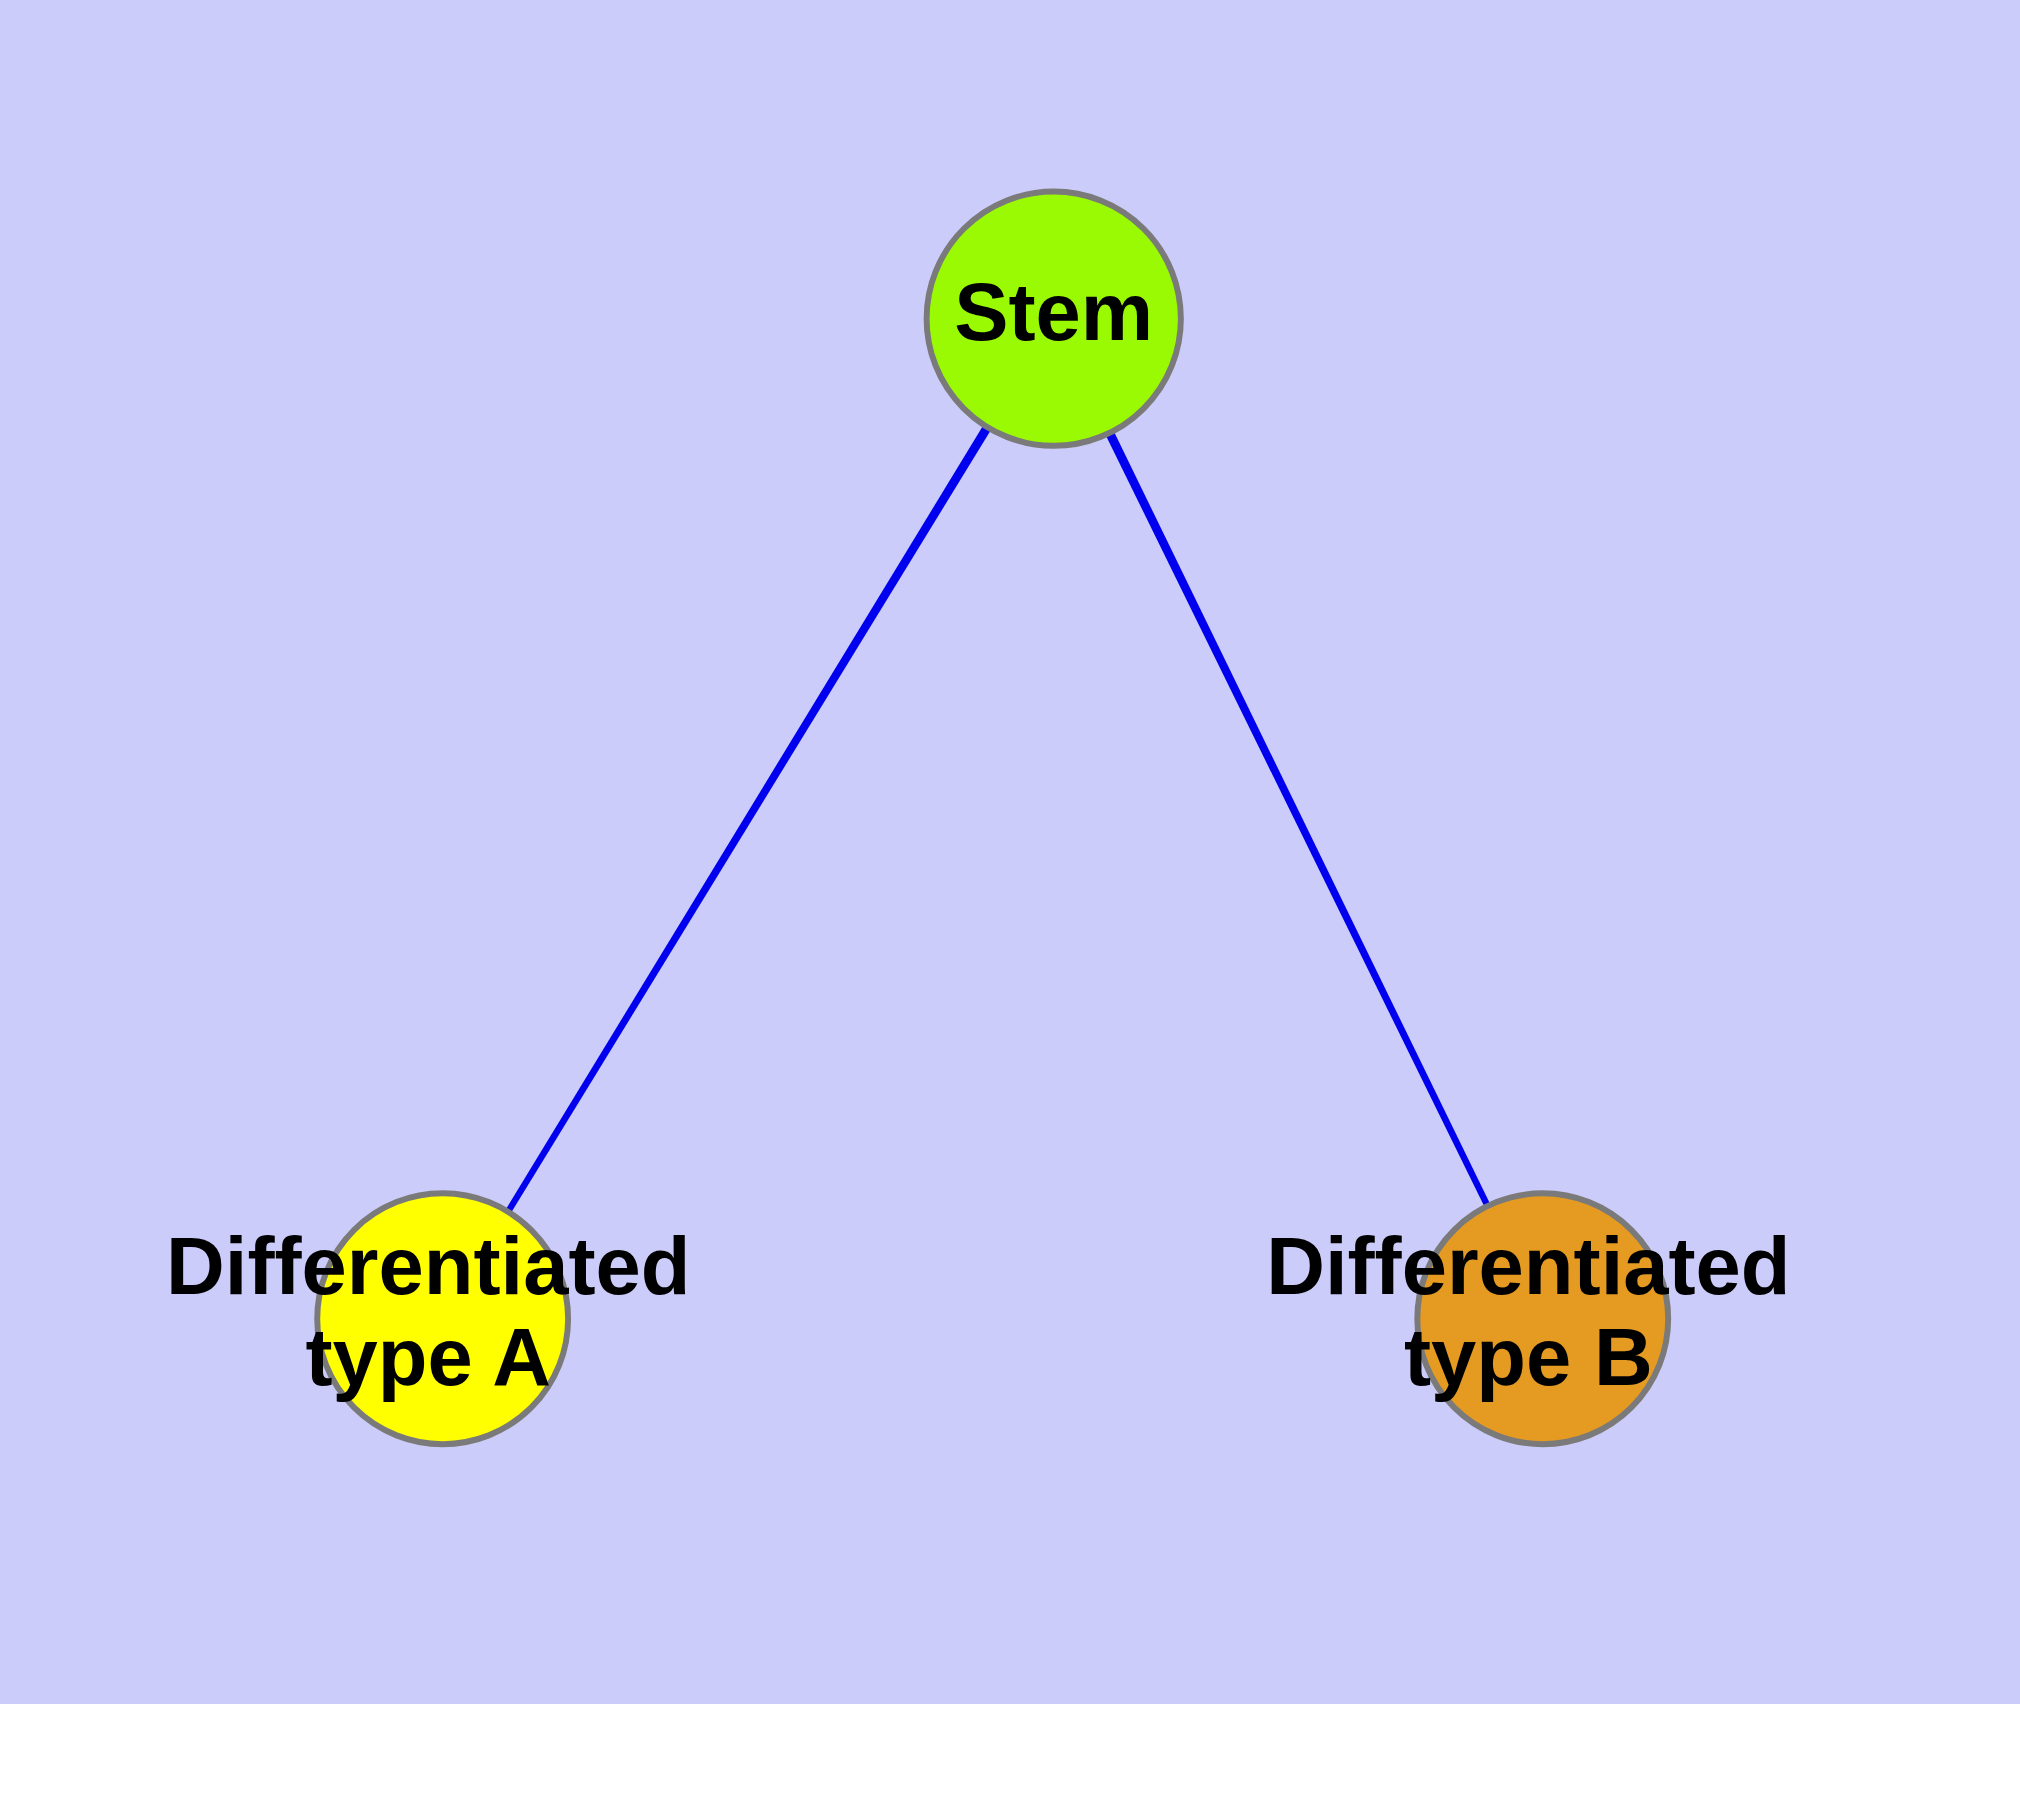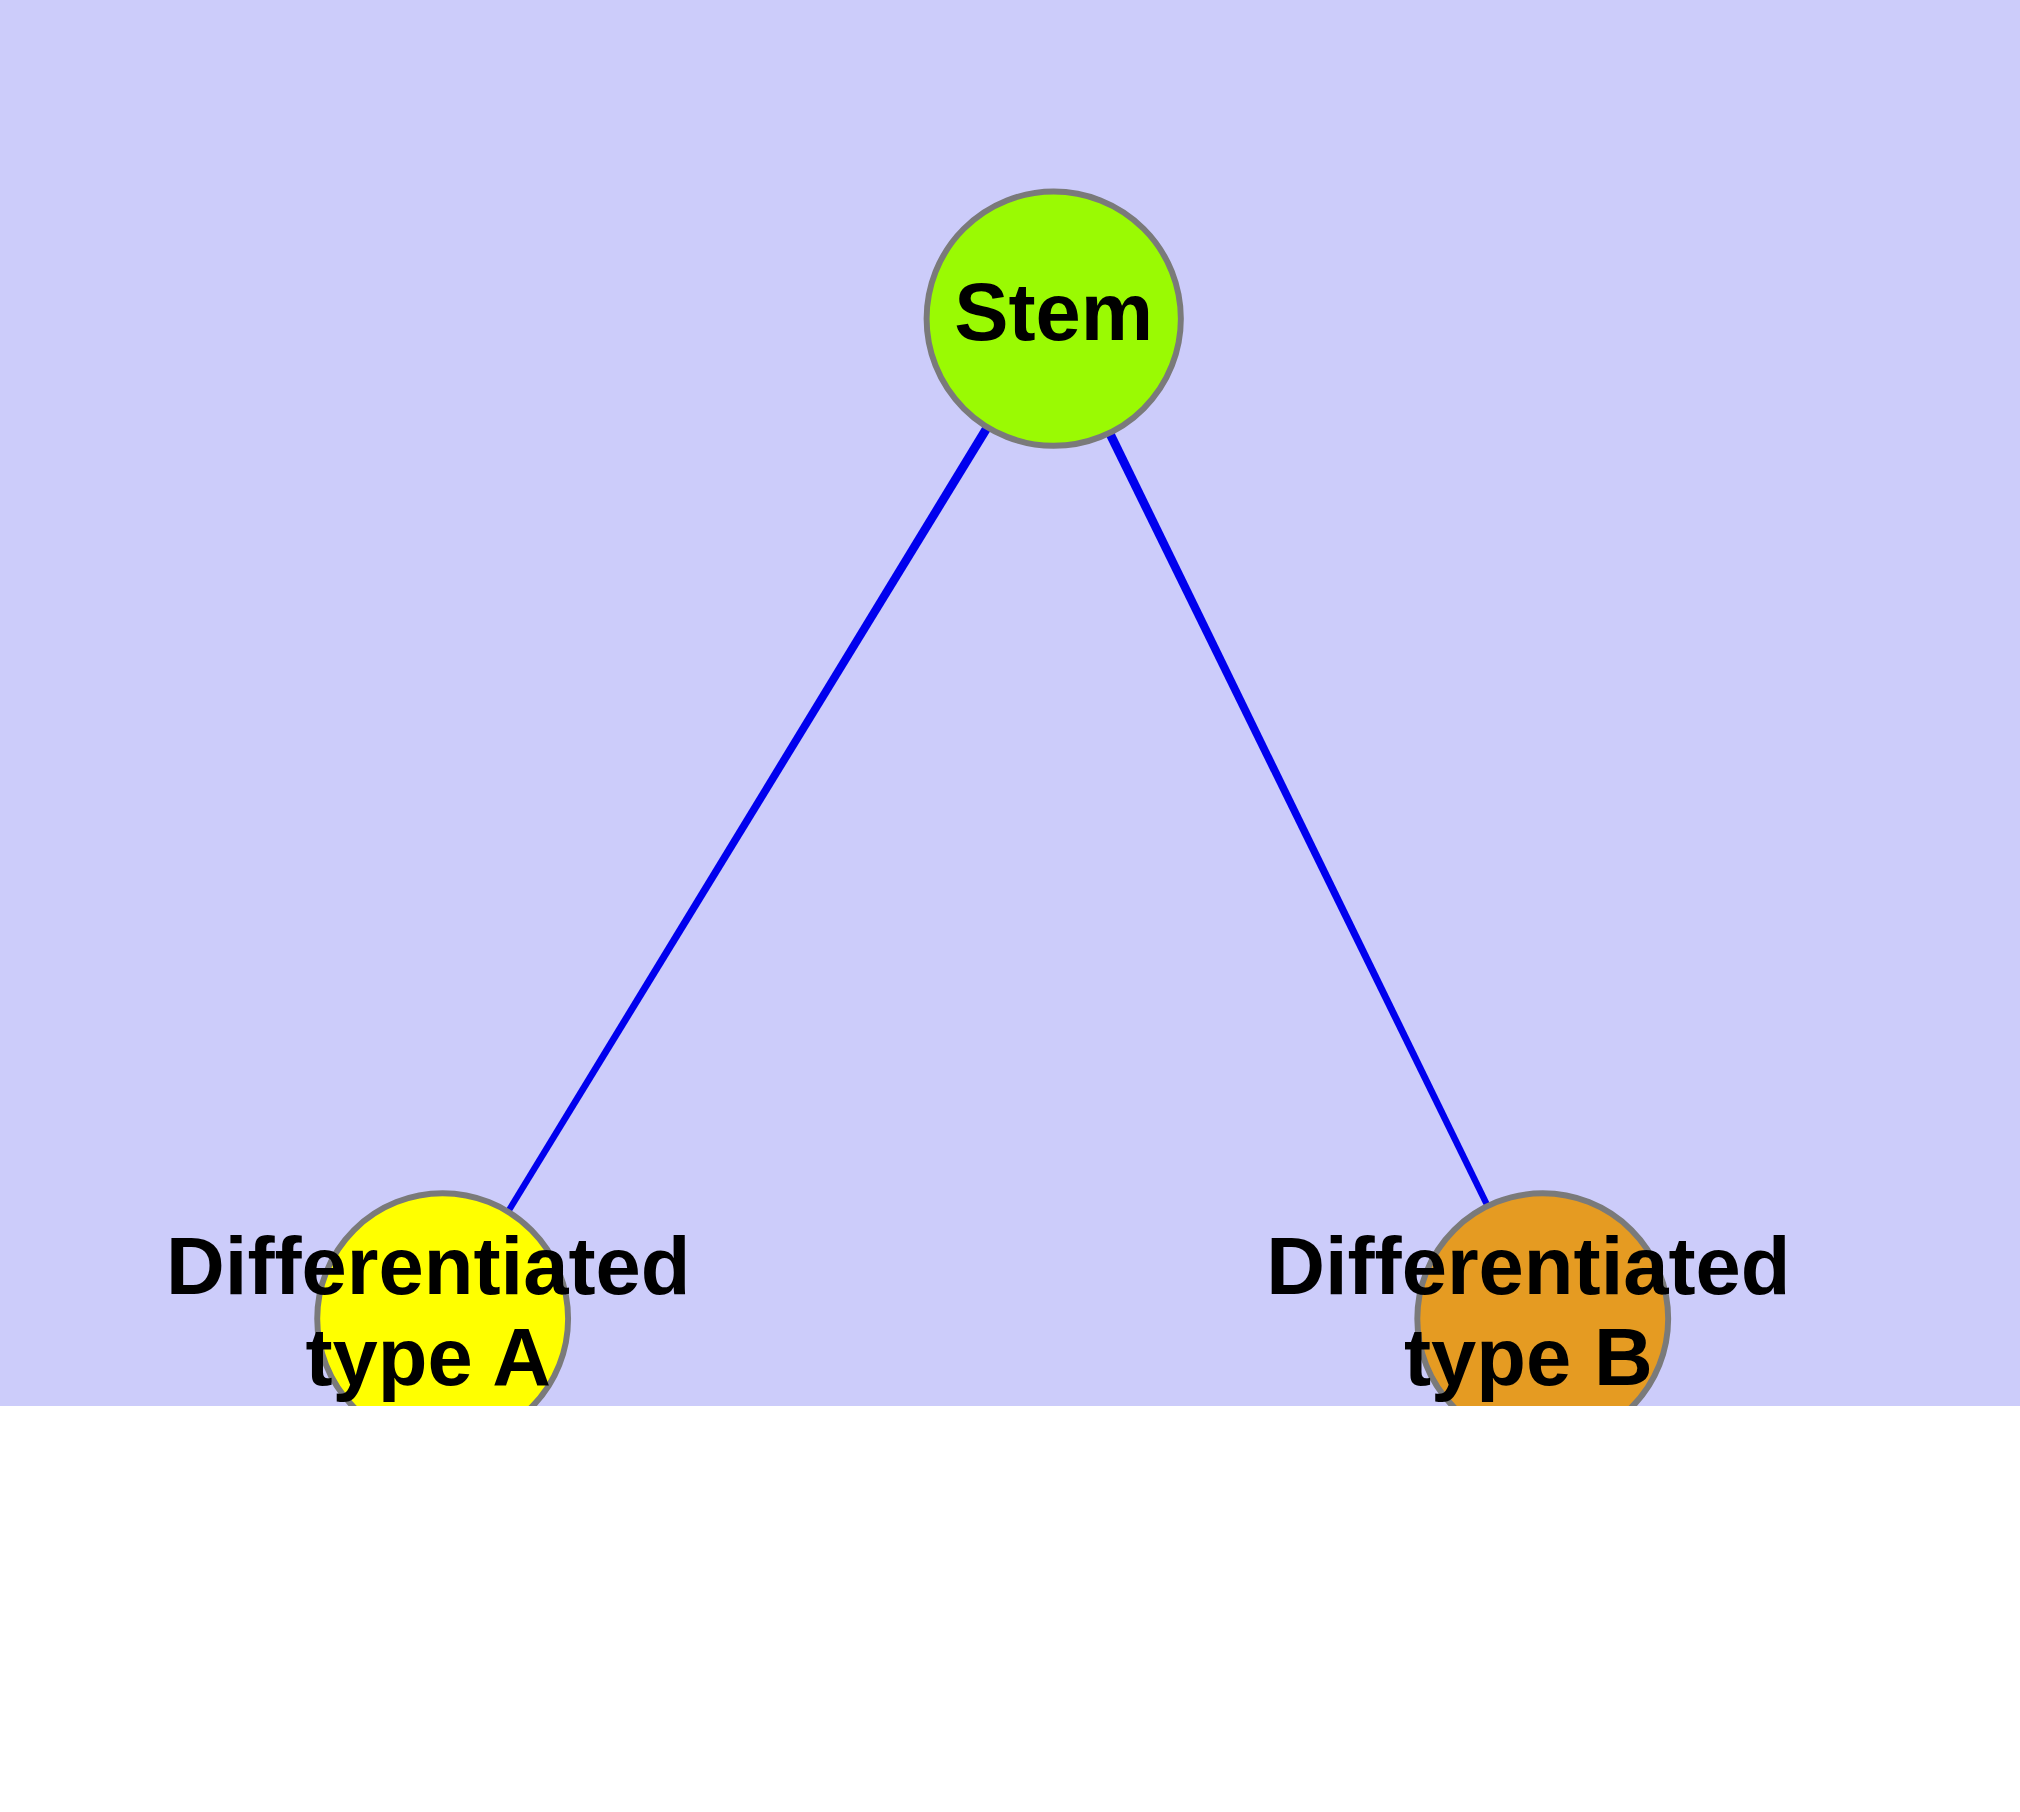--- a/index.html
+++ b/index.html
@@ -39,21 +39,21 @@
   .node-circle {
     stroke: #7a7a7a;
   }
   .edge-line {
     fill: #0000ee;
   }
 </style>
 </head>
 <body>
 
-<div id="stage" style="width: 2021px; height: 1406px;">
+<div id="stage" style="width: 2021px; height: 1704px;">
   <div id="canvas-bg" style="width: 2021px; height: 1812px; background: rgb(204, 204, 250);"></div>
   <svg id="graph-svg" viewBox="0 0 2384 2138" xmlns="http://www.w3.org/2000/svg" style="width: 2021px; height: 1812px;">
     <g id="edge-layer">
         <polygon points="1238.31,373.13 519.01,1554.18 524.99,1557.82 1247.69,378.87" fill="#0000ee" class="edge-line"></polygon>
         <polygon points="1238.06,378.42 1816.86,1557.54 1823.14,1554.46 1247.94,373.58" fill="#0000ee" class="edge-line"></polygon>
       </g>
     <g id="node-layer">
         <g>
           <circle cx="1243" cy="376" r="150" fill="#9afa03" stroke="#7a7a7a" stroke-width="7" class="node-circle"></circle>
           <text x="1243" y="376" class="node-label" font-size="96" fill="#000000"><tspan x="1243" dy="0">Stem</tspan></text>

